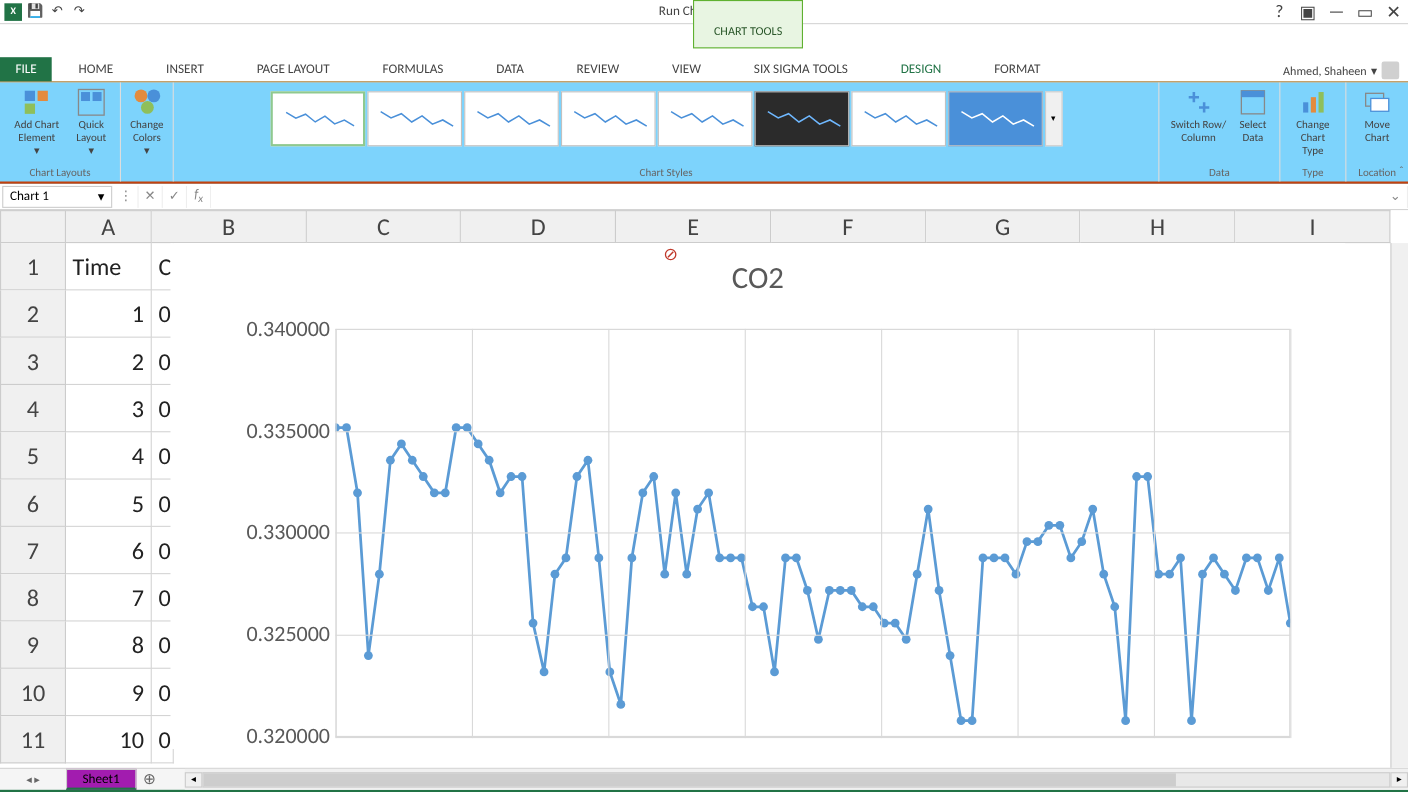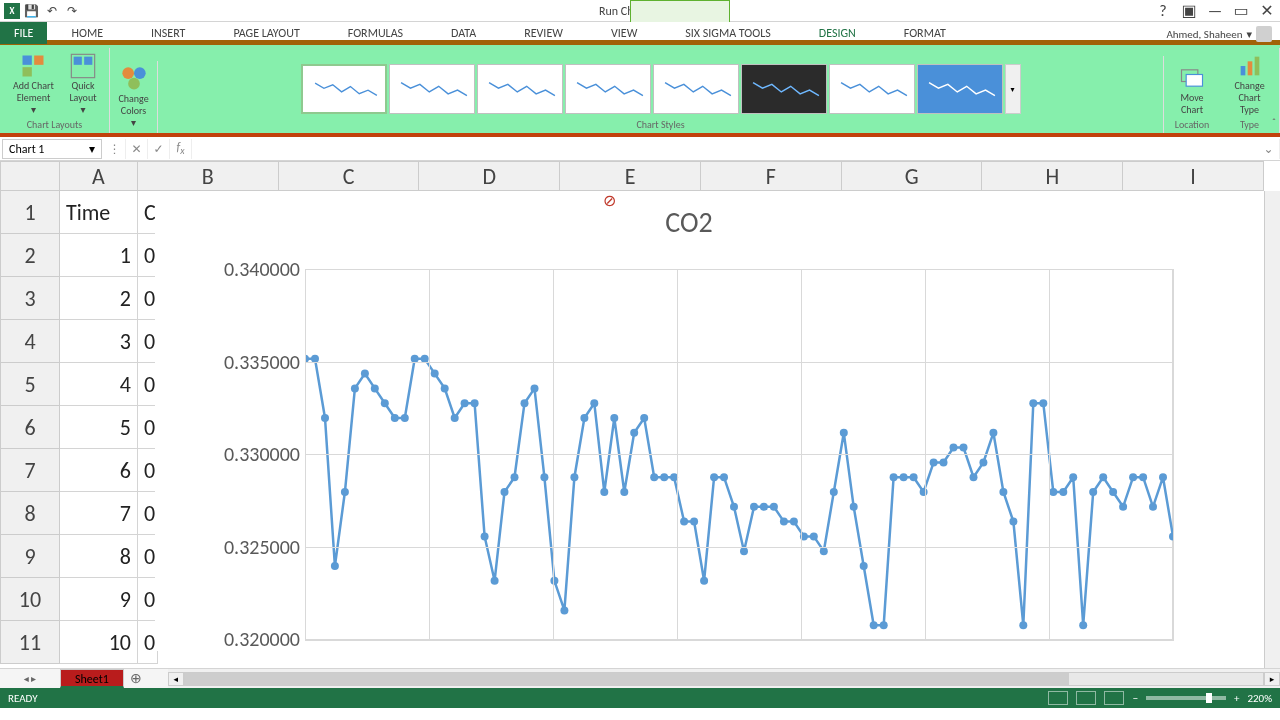--- a/index.html
+++ b/index.html
@@ -9,29 +9,29 @@
 .titlebar { height: 22px; background: #fff; border-bottom: 1px solid #d4d4d4; display: flex; align-items: center; position: relative; }
 .qat { display: flex; align-items: center; gap: 4px; padding-left: 4px; }
 .qat-icon { width: 16px; height: 16px; display: flex; align-items: center; justify-content: center; font-size: 12px; color: #444; cursor: pointer; }
 .excel-logo { width: 16px; height: 16px; background: #217346; color: #fff; font-size: 9px; display: flex; align-items: center; justify-content: center; font-weight: bold; }
 .title-text { position: absolute; left: 50%; transform: translateX(-50%); font-size: 12px; color: #444; }
 .tools-tab { position: absolute; left: 630px; top: 0; height: 22px; background: #e8f5e2; border: 1px solid #5fb130; padding: 21px 18px; font-size: 11px; color: #2a572a; }
 .win-controls { position: absolute; right: 4px; display: flex; gap: 8px; align-items: center; }
 .win-btn { width: 18px; height: 18px; display: flex; align-items: center; justify-content: center; cursor: pointer; color: #444; }
 
 
-.tabs { height: 23px; background: #fff; display: flex; align-items: flex-start; position: relative; border-bottom: 5px solid #a16207; }
+.tabs { height: 23px; background: #fff; display: flex; align-items: flex-start; position: relative; border-bottom: 1px solid #a16207; margin-top: 30px; }
 .file-tab { background: #217346; color: #fff; padding: 4px 14px; font-size: 12px; cursor: pointer; }
 .tab { padding: 4px 24px; font-size: 12px; color: #444; cursor: pointer; }
 .tab.active { color: #217346; }
 .account { position: absolute; right: 8px; top: 4px; font-size: 11px; color: #444; display: flex; align-items: center; gap: 4px; }
 .avatar { width: 16px; height: 16px; background: #d0d0d0; border-radius: 2px; }
 
 
-.ribbon { height: 92px; background: #86efac; border-bottom: 4px solid #c2410c; display: flex; position: relative; align-items: flex-end; }
+.ribbon { height: 92px; background: #7dd3fc; border-bottom: 2px solid #c2410c; display: flex; position: relative; }
 .ribbon-group { border-right: 1px solid #ddd; padding: 4px 6px 2px; display: flex; flex-direction: column; align-items: center; }
 .group-label { font-size: 10px; color: #666; margin-top: auto; text-align: center; }
 .ribbon-btn { display: flex; flex-direction: column; align-items: center; cursor: pointer; padding: 2px 4px; font-size: 10px; color: #444; text-align: center; line-height: 1.2; }
 .ribbon-icon { width: 28px; height: 24px; margin-bottom: 2px; display: flex; align-items: center; justify-content: center; }
 .hstack { display: flex; gap: 2px; }
 
 
 .style-gallery { display: flex; gap: 2px; padding: 4px; flex-wrap: nowrap; }
 .style-thumb { width: 86px; height: 50px; background: #fff; border: 1px solid #c0c0c0; cursor: pointer; position: relative; }
 .style-thumb.selected { border: 2px solid #8fc98f; }
@@ -69,21 +69,21 @@
 .plot-area { position: absolute; left: 130px; top: 0; right: 0; bottom: 0; }
 .gridline-h { position: absolute; left: 0; right: 0; height: 1px; background: #d9d9d9; }
 .gridline-v { position: absolute; top: 0; bottom: 0; width: 1px; background: #d9d9d9; }
 .plot-border { position: absolute; inset: 0; border: 1px solid #d9d9d9; }
 .y-tick { position: absolute; right: calc(100% - 125px); font-size: 20px; color: #595959; transform: translateY(-50%); }
 .cursor-overlay { position: absolute; left: 603px; top: 30px; font-size: 16px; color: #c0392b; pointer-events: none; }
 
 
 .sheet-bar { height: 20px; border-top: 1px solid #d4d4d4; display: flex; align-items: stretch; background: #f5f5f5; }
 .sheet-nav { width: 60px; display: flex; align-items: center; justify-content: center; gap: 4px; font-size: 10px; color: #666; }
-.sheet-tab { background: #b91c1c; border: 1px solid #ccc; border-bottom: 2px solid #217346; padding: 2px 14px; font-size: 12px; cursor: pointer; }
+.sheet-tab { background: #a21caf; border: 1px solid #ccc; border-bottom: 2px solid #217346; padding: 2px 14px; font-size: 12px; cursor: pointer; }
 .add-sheet { width: 24px; display: flex; align-items: center; justify-content: center; cursor: pointer; font-size: 14px; color: #666; }
 .hscroll { flex: 1; margin-left: 20px; background: #f0f0f0; display: flex; align-items: center; }
 .hscroll-track { flex: 1; height: 14px; border: 1px solid #ccc; background: #e8e8e8; position: relative; }
 .hscroll-thumb { position: absolute; left: 0; top: 0; bottom: 0; width: 82%; background: #cdcdcd; }
 .hscroll-btn { width: 16px; height: 14px; border: 1px solid #ccc; background: #f0f0f0; text-align: center; font-size: 9px; cursor: pointer; }
 
 
 .status-bar { height: 20px; background: #217346; color: #fff; display: flex; align-items: center; padding: 0 8px; font-size: 11px; }
 .status-right { margin-left: auto; display: flex; align-items: center; gap: 8px; }
 .view-btn { width: 20px; height: 14px; border: 1px solid rgba(255,255,255,0.5); cursor: pointer; }
@@ -214,46 +214,68 @@
       <div class="style-thumb blue">
           <div class="thumb-line"><svg viewBox="0 0 70 34">
               <polyline points="0,8 10,14 20,10 30,18 40,12 50,20 60,16 70,22" fill="none" stroke="#fff" stroke-width="1.5"></polyline>
             </svg></div>
         </div>
       <div class="gallery-more">▾</div>
     </div>
     <div class="group-label">Chart Styles</div>
   </div>
 
-
-  <div class="ribbon-group" style="width:56px;border-right:none">
-    <div class="ribbon-btn">
-      <div class="ribbon-icon">
-          <svg viewBox="0 0 24 24">
-            <rect x="3" y="5" width="14" height="10" fill="none" stroke="#888"></rect>
-            <rect x="7" y="9" width="14" height="10" fill="#fff" stroke="#4a90d9"></rect>
-          </svg>
-        </div>
-      <span>Move Chart</span>
-    </div>
-    <div class="group-label">Location</div>
+  <div class="ribbon-group" style="width:110px">
+    <div class="hstack">
+      <div class="ribbon-btn">
+        <div class="ribbon-icon">
+            <svg viewBox="0 0 24 24">
+              <path d="M4 8 L12 8 M8 4 L8 12 M12 16 L20 16 M16 12 L16 20" stroke="#4a90d9" stroke-width="2" fill="none"></path>
+            </svg>
+          </div>
+        <span>Switch Row/ Column</span>
+      </div>
+      <div class="ribbon-btn">
+        <div class="ribbon-icon">
+            <svg viewBox="0 0 24 24">
+              <rect x="3" y="3" width="18" height="18" fill="none" stroke="#888"></rect>
+              <rect x="3" y="3" width="18" height="5" fill="#4a90d9"></rect>
+            </svg>
+          </div>
+        <span>Select Data</span>
+      </div>
+    </div>
+    <div class="group-label">Data</div>
   </div>
 
   <div class="ribbon-group" style="width:60px">
     <div class="ribbon-btn">
       <div class="ribbon-icon">
           <svg viewBox="0 0 24 24">
             <rect x="4" y="12" width="4" height="8" fill="#4a90d9"></rect>
             <rect x="10" y="8" width="4" height="12" fill="#e38b3e"></rect>
             <rect x="16" y="4" width="4" height="16" fill="#8fbf5a"></rect>
           </svg>
         </div>
       <span>Change Chart Type</span>
     </div>
     <div class="group-label">Type</div>
+  </div>
+
+  <div class="ribbon-group" style="width:56px;border-right:none">
+    <div class="ribbon-btn">
+      <div class="ribbon-icon">
+          <svg viewBox="0 0 24 24">
+            <rect x="3" y="5" width="14" height="10" fill="none" stroke="#888"></rect>
+            <rect x="7" y="9" width="14" height="10" fill="#fff" stroke="#4a90d9"></rect>
+          </svg>
+        </div>
+      <span>Move Chart</span>
+    </div>
+    <div class="group-label">Location</div>
   </div>
   <div class="ribbon-collapse">ˆ</div>
 </div>
 
 <div class="formula-bar">
   <div class="name-box">
     <span>Chart 1</span>
     <span>▾</span>
   </div>
   <div class="fbar-btn">⋮</div>

